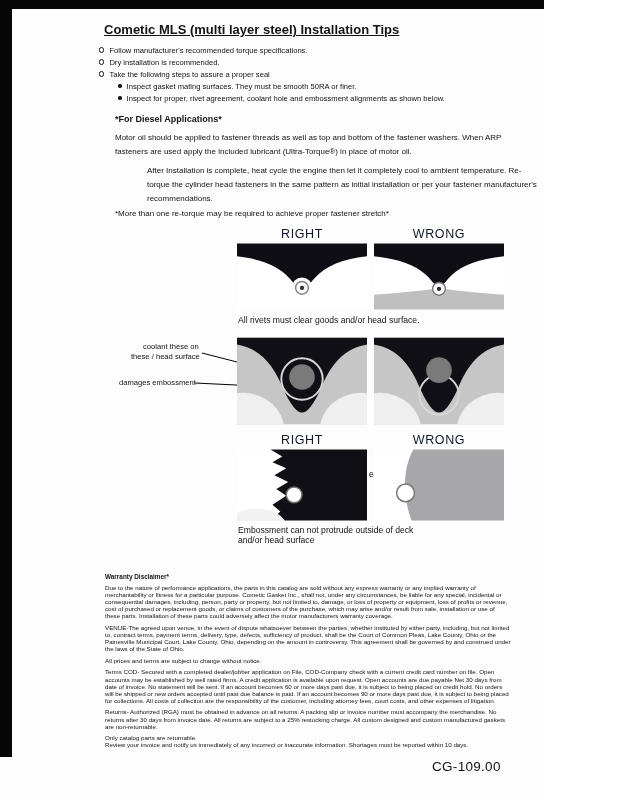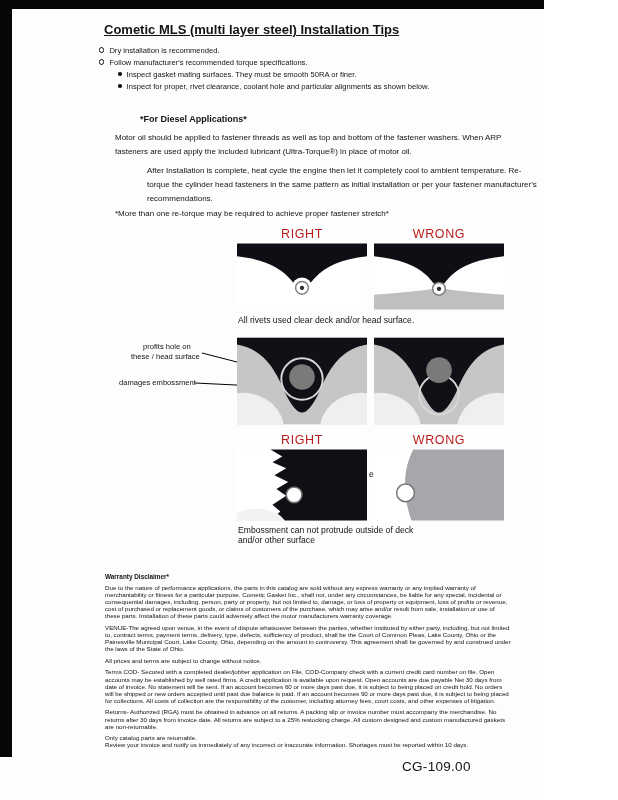--- a/index.html
+++ b/index.html
@@ -11,26 +11,26 @@
 
   .title { position:absolute; left:104px; top:22px; font-size:13px; font-weight:700;
            text-decoration:underline; }
 
   .tips { position:absolute; left:99px; top:44px; }
   .tip  { display:flex; align-items:center; gap:5px; height:12px; font-size:7.6px; }
   .tip.sub { margin-left:19px; }
   .odot { width:3.4px; height:3.4px; border:1px solid #111; border-radius:50%; flex:0 0 auto; }
   .fdot { width:3.6px; height:3.6px; background:#111; border-radius:50%; flex:0 0 auto; }
 
-  .diesel-h { position:absolute; left:115px; top:114px; font-size:9px; font-weight:700;margin-left:25px; }
+  .diesel-h { position:absolute; left:115px; top:114px; font-size:9px; font-weight:700; }
   .para { position:absolute; left:115px; width:396px; font-size:8px; line-height:14px; margin:0; }
   .p1 { top:131px; } .p2 { top:164px;margin-left:32px; } .p3 { top:207px; }
 
   .dlabel { position:absolute; width:130px; text-align:center; font-size:12.5px;
-            color:#b91c1c; letter-spacing:0.6px; }
+            color:#0f172a; letter-spacing:0.6px; }
   .col-l { left:237px; } .col-r { left:374px; }
   .lr1 { top:227px; } .lr3 { top:433px; }
 
   .panel { position:absolute; width:130px; }
   .panel svg { display:block; width:100%; height:100%; }
   .row1 { top:243px; height:67px; }
   .row2 { top:337px; height:88px; }
   .row3 { top:449px; height:72px; }
 
   .caption { position:absolute; left:238px; font-size:8.6px; line-height:10px; }
@@ -40,47 +40,51 @@
   .a1  { left:143px; top:342px; }
   .a1b { left:131px; top:351.5px; }
   .a2  { left:119px; top:378px; }
   .annlines { position:absolute; left:185px; top:347px; width:120px; height:46px; }
 
   .legal { position:absolute; left:105px; top:573px; width:406px; }
   .legal-h { font-size:6.4px; font-weight:700; margin:0 0 4px; }
   .legal p { font-size:6.2px; line-height:7.1px; margin:0 0 4.5px; }
   .legal p.tight { margin-bottom:0; }
 
-  .footer { position:absolute; left:402px; top:759px; font-size:13.5px; letter-spacing:0.3px; }
+  .footer { position:absolute; left:432px; top:759px; font-size:13.5px; letter-spacing:0.3px; }
 </style>
 </head>
 <body>
 
 <div class="page">
   <div class="bar-top"></div>
   <div class="bar-left"></div>
 
   <div class="title">Cometic MLS (multi layer steel) Installation Tips</div>
 
   <div class="tips">
     <div class="tip">
       <span class="odot"></span>
+      <span>Follow manufacturer's recommended torque specifications.</span>
+    </div>
+    <div class="tip">
+      <span class="odot"></span>
       <span>Dry installation is recommended.</span>
     </div>
     <div class="tip">
       <span class="odot"></span>
-      <span>Follow manufacturer's recommended torque specifications.</span>
+      <span>Take the following steps to assure a proper seal</span>
     </div>
     <div class="tip sub">
       <span class="fdot"></span>
       <span>Inspect gasket mating surfaces.  They must be smooth 50RA or finer.</span>
     </div>
     <div class="tip sub">
       <span class="fdot"></span>
-      <span>Inspect for proper, rivet clearance, coolant hole and particular alignments as shown below.</span>
+      <span>Inspect for proper, rivet agreement, coolant hole and embossment alignments as shown below.</span>
     </div>
   </div>
 
   <div class="diesel-h">*For Diesel Applications*</div>
   <p class="para p1">Motor oil should be applied to fastener threads as well as top and bottom of the fastener washers. When ARP fasteners are used apply the included lubricant (Ultra-Torque®) in place of motor oil.</p>
   <p class="para p2">After Installation is complete, heat cycle the engine then let it completely cool to ambient temperature. Re-torque the cylinder head fasteners in the same pattern as initial installation or per your fastener manufacturer's recommendations.</p>
   <p class="para p3">*More than one re-torque may be required to achieve proper fastener stretch*</p>
 
   <div class="dlabel lr1 col-l">RIGHT</div>
   <div class="dlabel lr1 col-r">WRONG</div>
@@ -96,23 +100,23 @@
   </div>
   <div class="panel row1 col-r">
     <svg viewBox="0 0 132 67">
       <rect width="132" height="67" fill="#ffffff"></rect>
       <path d="M0,0 H132 V13 C106,16 90,22 79,32 C73,38 71,42 66,44 C61,42 59,38 53,32 C42,22 26,16 0,13 Z" fill="#0e0e14"></path>
       <path d="M0,67 V52 C28,50 48,48 58,46.5 Q66,45.5 74,46.5 C84,48 104,50 132,52 V67 Z" fill="#bfbfbf"></path>
       <circle cx="66" cy="46" r="6.5" fill="#ffffff" stroke="#777777" stroke-width="1.5"></circle>
       <circle cx="66" cy="46" r="2.2" fill="#2d2d2d"></circle>
     </svg>
   </div>
-  <div class="caption c1">All rivets used clear deck and/or head surface.</div>
+  <div class="caption c1">All rivets must clear goods and/or head surface.</div>
 
-  <div class="ann a1">profits hole on</div>
+  <div class="ann a1">coolant these on</div>
   <div class="ann a1b">these / head surface</div>
   <div class="ann a2">damages embossment</div>
   <svg class="annlines" viewBox="0 0 120 46">
     <line x1="17" y1="6" x2="118" y2="32" stroke="#000" stroke-width="1"></line>
     <line x1="10" y1="36" x2="112" y2="41" stroke="#000" stroke-width="1"></line>
   </svg>
 
   <div class="panel row2 col-l">
     <svg viewBox="0 0 132 88">
       <rect width="132" height="88" fill="#c6c6c6"></rect>
@@ -146,21 +150,21 @@
       <circle cx="58" cy="46" r="8" fill="#ffffff" stroke="#6e6e6e" stroke-width="1.5"></circle>
     </svg>
   </div>
   <div class="panel row3 col-r">
     <svg viewBox="0 0 132 72">
       <rect width="132" height="72" fill="#ffffff"></rect>
       <path d="M132,0 H40 C30,18 28,44 38,72 H132 Z" fill="#a6a6ab"></path>
       <circle cx="32" cy="44" r="9" fill="#ffffff" stroke="#777777" stroke-width="1.5"></circle>
     </svg>
   </div>
-  <div class="caption c3">Embossment can not protrude outside of deck and/or other surface</div>
+  <div class="caption c3">Embossment can not protrude outside of deck and/or head surface</div>
 
   <div class="legal">
     <div class="legal-h">Warranty Disclaimer*</div>
     <p>Due to the nature of performance applications, the parts in this catalog are sold without any express warranty or any implied warranty of merchantability or fitness for a particular purpose.  Cometic Gasket Inc., shall not, under any circumstances, be liable for any special, incidental or consequential damages, including, person, party or property, but not limited to, damage, or loss of property or equipment, loss of profits or revenue, cost of purchased or replacement goods, or claims of customers of the purchase, which may arise and/or result from sale, installation or use of these parts.  Installation of these parts could adversely affect the motor manufacturers warranty coverage.</p>
     <p>VENUE-The agreed upon venue, in the event of dispute whatsoever between the parties, whether instituted by either party, including, but not limited to, contract terms, payment terms, delivery, type, defects, sufficiency of product, shall be the Court of Common Pleas, Lake County, Ohio or the Painesville Municipal Court, Lake County, Ohio, depending on the amount in controversy. This agreement shall be governed by and construed under the laws of the State of Ohio.</p>
     <p>All prices and terms are subject to change without notice.</p>
     <p>Terms COD- Secured with a completed dealer/jobber application on File, COD-Company check with a current credit card number on file.  Open accounts may be established by well rated firms.  A credit application is available upon request.  Open accounts are due payable Net 30 days from date of invoice.  No statement will be sent.  If an account becomes 60 or more days past due, it is subject to being placed on credit hold.  No orders will be shipped or new orders accepted until past due balance is paid.  If an account becomes 90 or more days past due, it is subject to being placed for collections.  All costs of collection are the responsibility of the customer, including attorney fees, court costs, and other expenses of litigation.</p>
     <p>Returns- Authorized (RGA) must be obtained in advance on all returns.  A packing slip or invoice number must accompany the merchandise.  No returns after 30 days from invoice date.  All returns are subject to a 25% restocking charge.  All custom designed and custom manufactured gaskets are non-returnable.</p>
     <p class="tight">Only catalog parts are returnable.</p>
     <p>Review your invoice and notify us immediately of any incorrect or inaccurate information.  Shortages must be reported within 10 days.</p>

